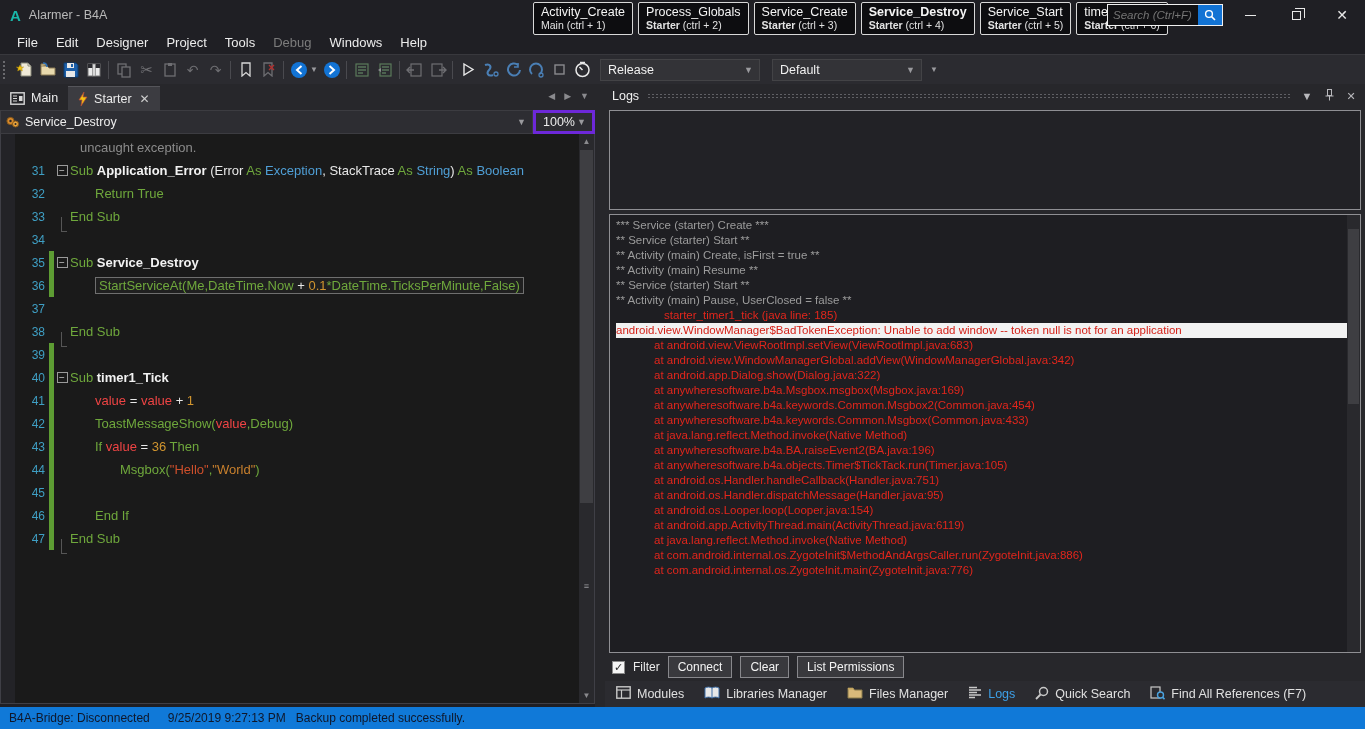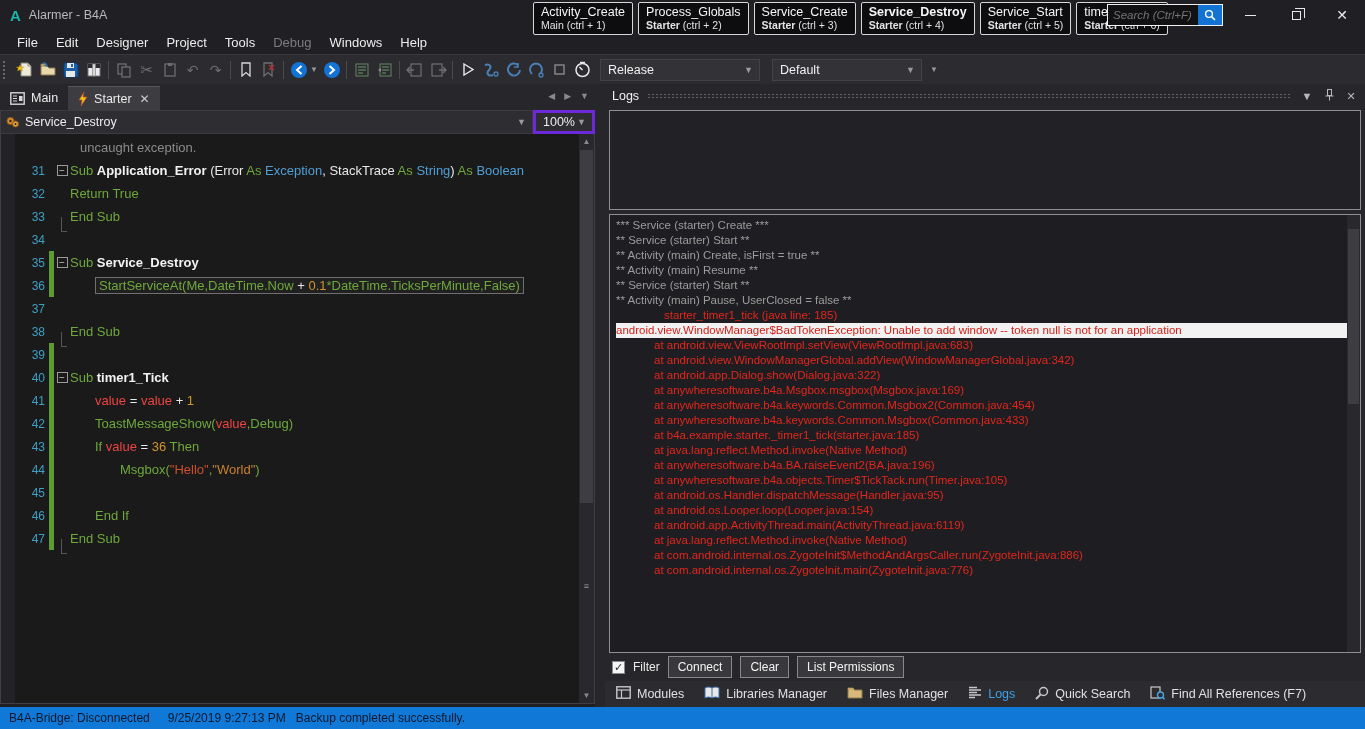--- a/index.html
+++ b/index.html
@@ -379,21 +379,21 @@
         <div class="zoom-combo">
           <span>100%</span>
           <span class="arrow">▼</span>
         </div>
       </div>
       <div class="editor">
         <div class="sel-margin"></div>
         <div class="code-scroll">
             <div class="code-line"><span class="ln"></span><span class="chbar"></span><span class="foldcol"></span><span class="code-text" style="margin-left: 10px;"><span class="tok-cm">uncaught exception.</span></span></div>
             <div class="code-line"><span class="ln">31</span><span class="chbar"></span><span class="foldcol"><span class="foldbox">−</span></span><span class="code-text" style="margin-left: 0px;"><span class="tok-kw">Sub </span><span class="tok-id">Application_Error</span><span class="tok-pl"> (</span><span class="tok-pl">Error </span><span class="tok-kw">As </span><span class="tok-ty">Exception</span><span class="tok-pl">, StackTrace </span><span class="tok-kw">As </span><span class="tok-ty">String</span><span class="tok-pl">) </span><span class="tok-kw">As </span><span class="tok-ty">Boolean</span></span></div>
-            <div class="code-line"><span class="ln">32</span><span class="chbar"></span><span class="foldcol line"></span><span class="code-text" style=""><span class="tok-kw">Return True</span></span></div>
+            <div class="code-line"><span class="ln">32</span><span class="chbar"></span><span class="foldcol line"></span><span class="code-text" style="margin-left: 25px;"><span class="tok-kw">Return True</span></span></div>
             <div class="code-line"><span class="ln">33</span><span class="chbar"></span><span class="foldcol end"></span><span class="code-text" style="margin-left: 0px;"><span class="tok-kw">End Sub</span></span></div>
             <div class="code-line"><span class="ln">34</span><span class="chbar"></span><span class="foldcol"></span><span class="code-text" style="margin-left: 0px;"></span></div>
             <div class="code-line"><span class="ln">35</span><span class="chbar on"></span><span class="foldcol"><span class="foldbox">−</span></span><span class="code-text" style="margin-left: 0px;"><span class="tok-kw">Sub </span><span class="tok-id">Service_Destroy</span></span></div>
             <div class="code-line"><span class="ln">36</span><span class="chbar on"></span><span class="foldcol line"></span><span class="code-text selline" style="margin-left: 25px;"><span class="tok-kw">StartServiceAt(Me,DateTime.Now </span><span class="tok-pl">+ </span><span class="tok-nu">0.1</span><span class="tok-kw">*DateTime.TicksPerMinute,False)</span></span></div>
             <div class="code-line"><span class="ln">37</span><span class="chbar"></span><span class="foldcol line"></span><span class="code-text" style="margin-left: 0px;"></span></div>
             <div class="code-line"><span class="ln">38</span><span class="chbar"></span><span class="foldcol end"></span><span class="code-text" style="margin-left: 0px;"><span class="tok-kw">End Sub</span></span></div>
             <div class="code-line"><span class="ln">39</span><span class="chbar on"></span><span class="foldcol"></span><span class="code-text" style="margin-left: 0px;"></span></div>
             <div class="code-line"><span class="ln">40</span><span class="chbar on"></span><span class="foldcol"><span class="foldbox">−</span></span><span class="code-text" style="margin-left: 0px;"><span class="tok-kw">Sub </span><span class="tok-id">timer1_Tick</span></span></div>
             <div class="code-line"><span class="ln">41</span><span class="chbar on"></span><span class="foldcol line"></span><span class="code-text" style="margin-left: 25px;"><span class="tok-va">value </span><span class="tok-pl">= </span><span class="tok-va">value </span><span class="tok-pl">+ </span><span class="tok-nu">1</span></span></div>
             <div class="code-line"><span class="ln">42</span><span class="chbar on"></span><span class="foldcol line"></span><span class="code-text" style="margin-left: 25px;"><span class="tok-kw">ToastMessageShow(</span><span class="tok-va">value</span><span class="tok-kw">,Debug)</span></span></div>
@@ -436,24 +436,24 @@
             <div class="log-line info">** Service (starter) Start **</div>
             <div class="log-line info">** Activity (main) Pause, UserClosed = false **</div>
             <div class="log-line error">starter_timer1_tick (java line: 185)</div>
             <div class="log-line error-highlight">android.view.WindowManager$BadTokenException: Unable to add window -- token null is not for an application</div>
             <div class="log-line stack">at android.view.ViewRootImpl.setView(ViewRootImpl.java:683)</div>
             <div class="log-line stack">at android.view.WindowManagerGlobal.addView(WindowManagerGlobal.java:342)</div>
             <div class="log-line stack">at android.app.Dialog.show(Dialog.java:322)</div>
             <div class="log-line stack">at anywheresoftware.b4a.Msgbox.msgbox(Msgbox.java:169)</div>
             <div class="log-line stack">at anywheresoftware.b4a.keywords.Common.Msgbox2(Common.java:454)</div>
             <div class="log-line stack">at anywheresoftware.b4a.keywords.Common.Msgbox(Common.java:433)</div>
-            <div class="log-line stack">at b4a.example.starter._timer1_tick(starter.java:185)</div>
             <div class="log-line stack">at java.lang.reflect.Method.invoke(Native Method)</div>
             <div class="log-line stack">at anywheresoftware.b4a.BA.raiseEvent2(BA.java:196)</div>
             <div class="log-line stack">at anywheresoftware.b4a.objects.Timer$TickTack.run(Timer.java:105)</div>
+            <div class="log-line stack">at android.os.Handler.handleCallback(Handler.java:751)</div>
             <div class="log-line stack">at android.os.Handler.dispatchMessage(Handler.java:95)</div>
             <div class="log-line stack">at android.os.Looper.loop(Looper.java:154)</div>
             <div class="log-line stack">at android.app.ActivityThread.main(ActivityThread.java:6119)</div>
             <div class="log-line stack">at java.lang.reflect.Method.invoke(Native Method)</div>
             <div class="log-line stack">at com.android.internal.os.ZygoteInit$MethodAndArgsCaller.run(ZygoteInit.java:886)</div>
             <div class="log-line stack">at com.android.internal.os.ZygoteInit.main(ZygoteInit.java:776)</div>
           </div>
         <div class="log-sb">
             <div class="thumb"></div>
           </div>

